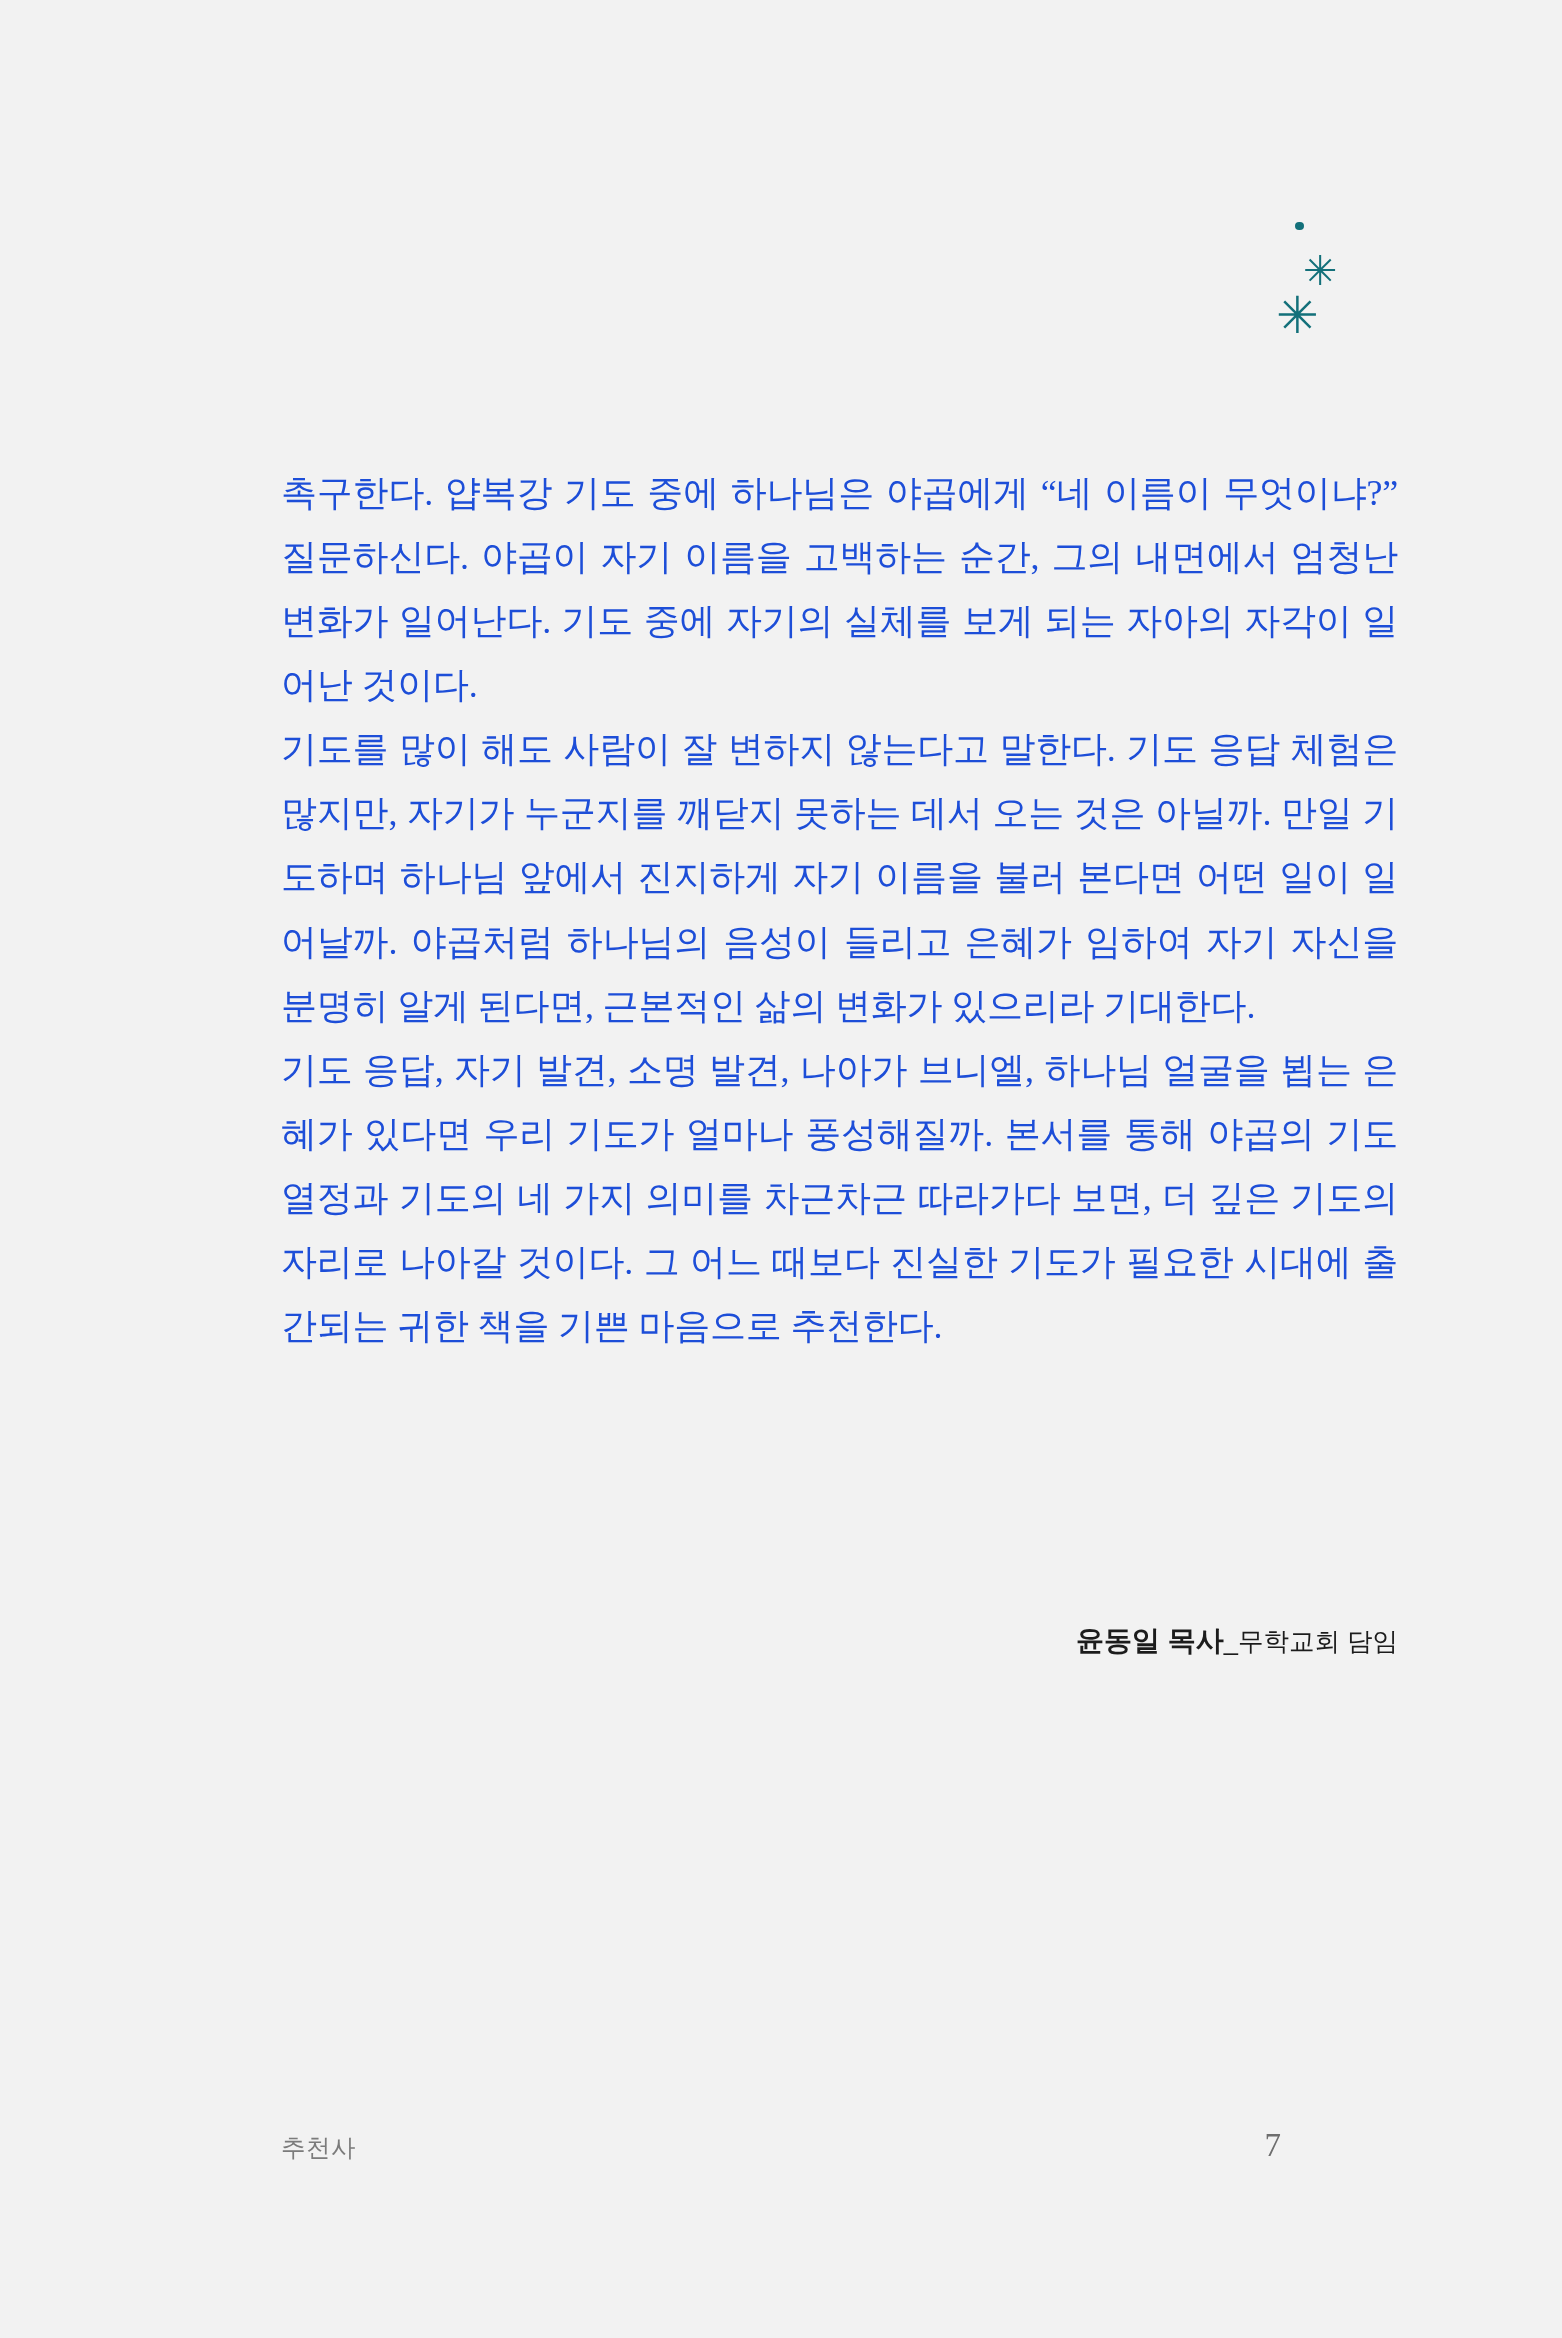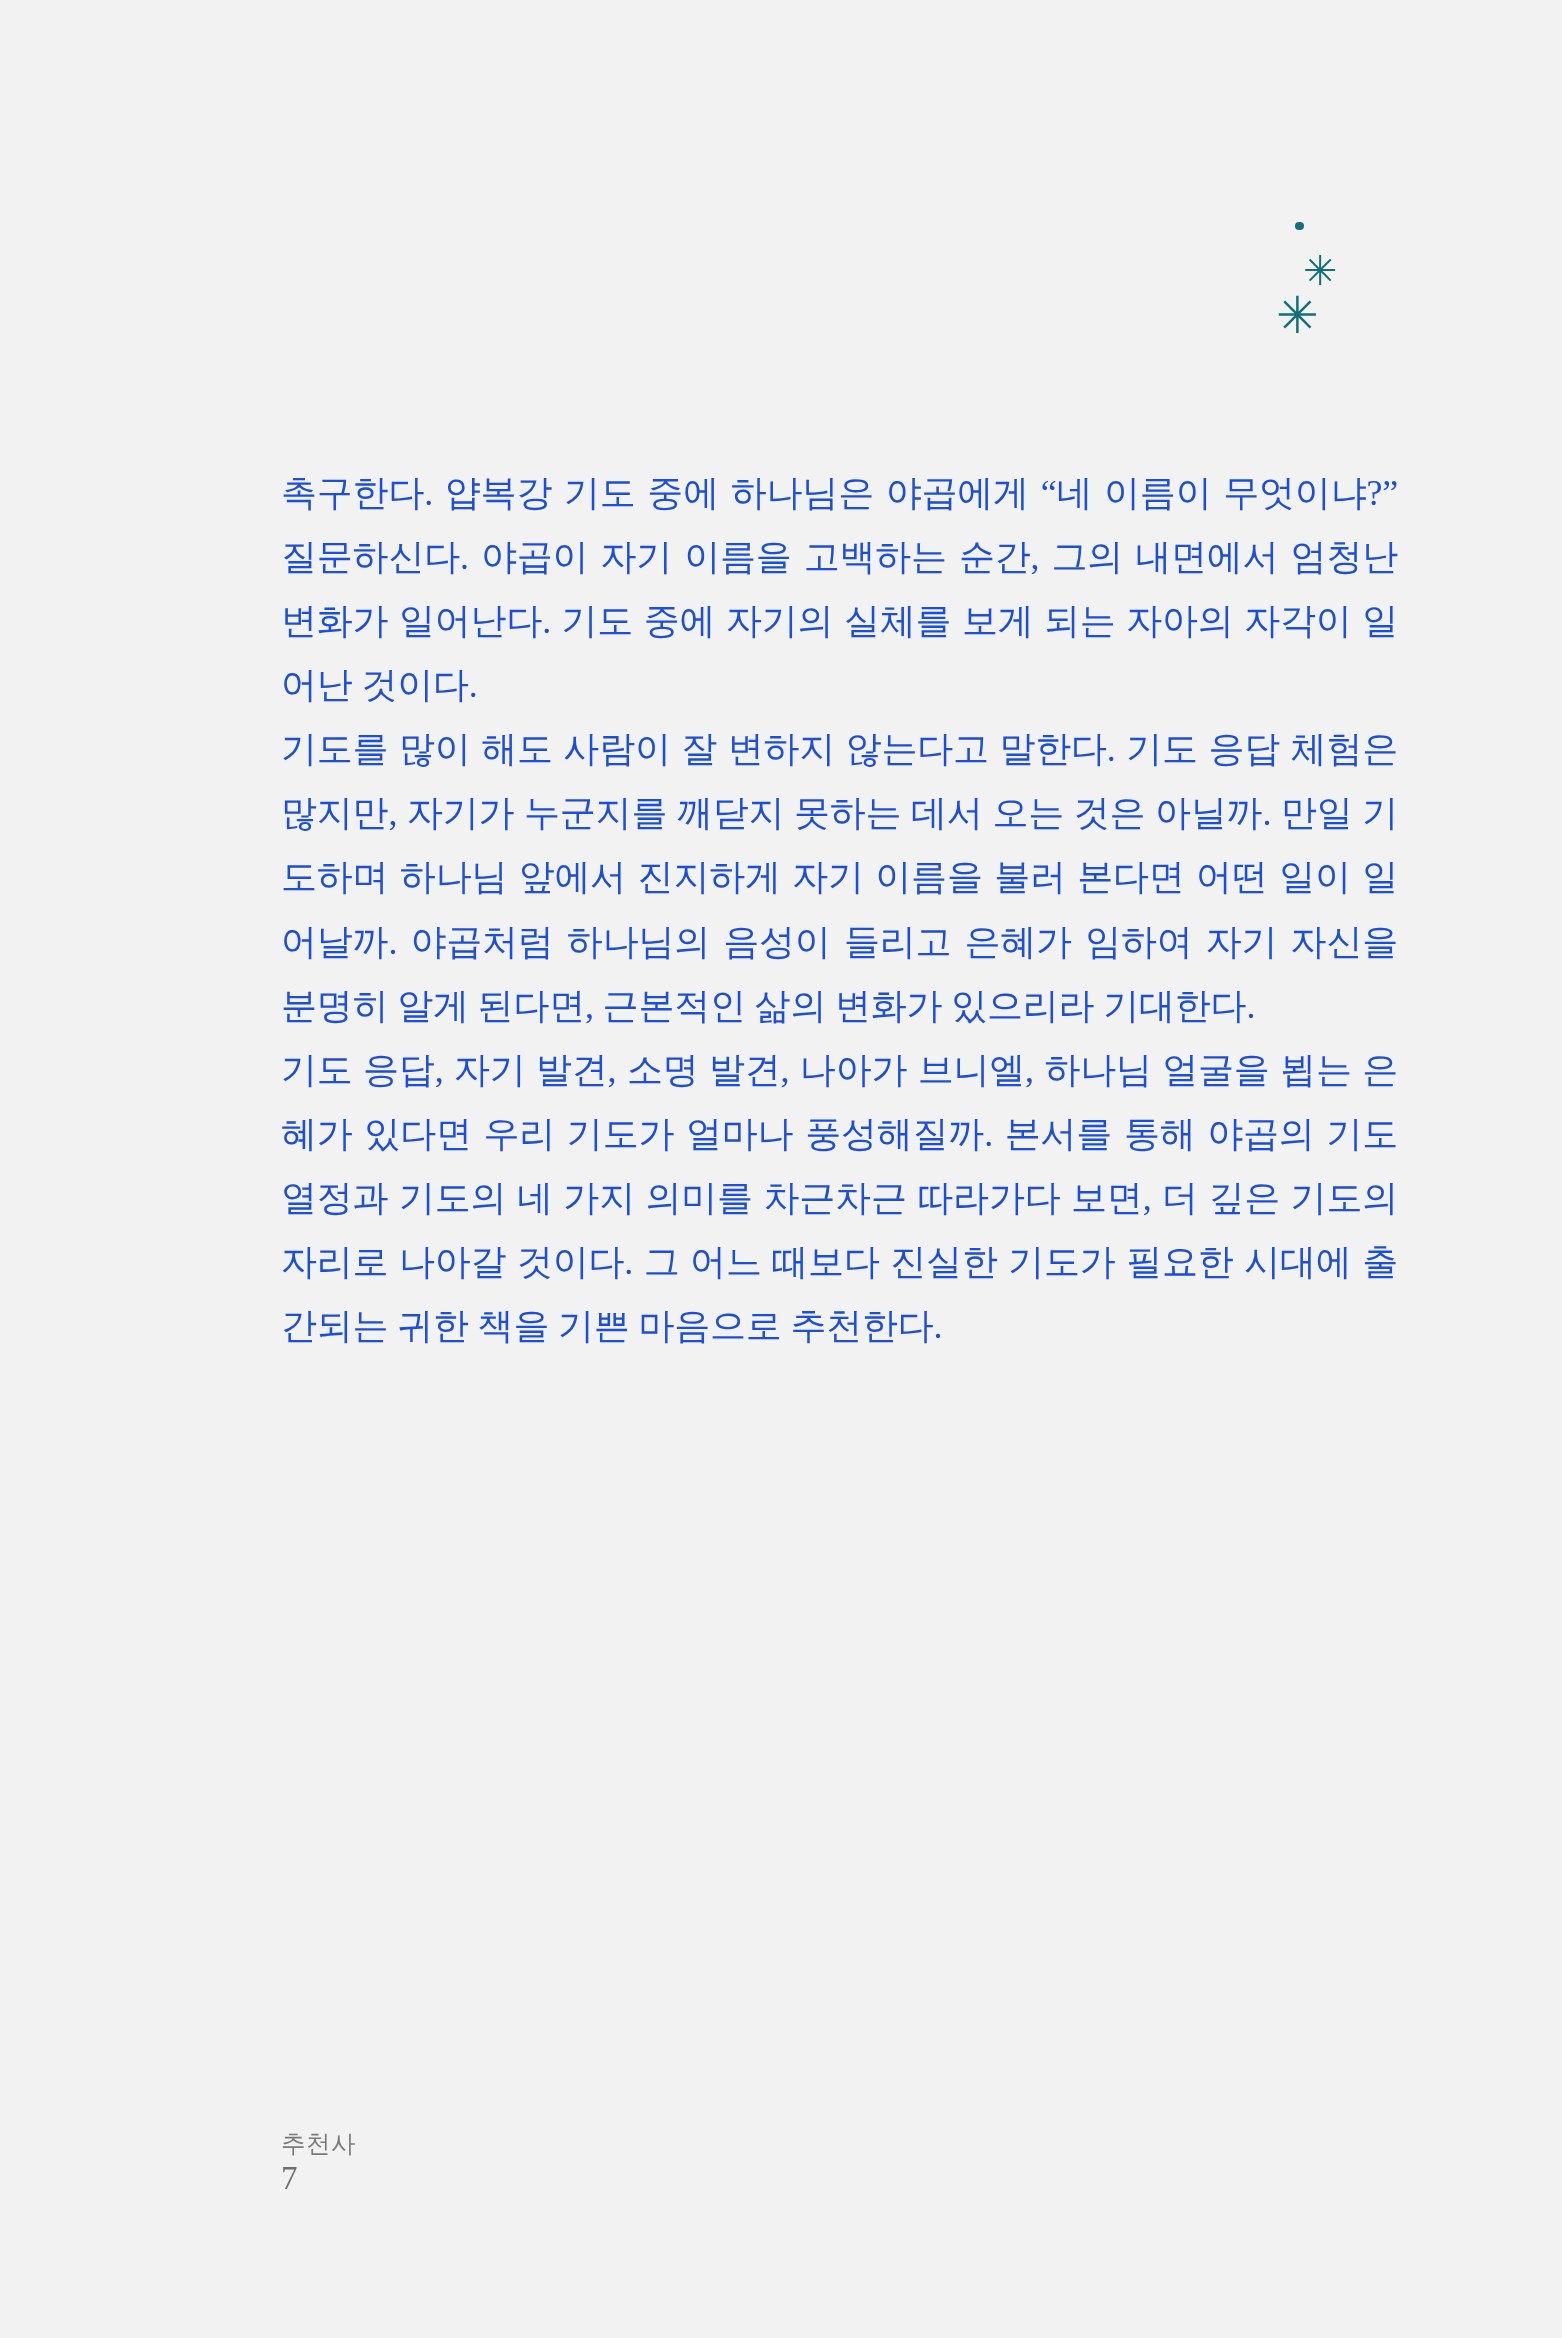--- a/index.html
+++ b/index.html
@@ -102,21 +102,20 @@
   .footer {
     position: absolute;
     left: 281px;
     right: 281px;
     top: 2127px;
     display: flex;
     align-items: baseline;
     justify-content: space-between;
     font-family: "Liberation Sans", sans-serif;
     color: #7b7b7b;
-    flex-direction: column;
   }
   .footer .section-label {
     font-size: 24.5px;
     letter-spacing: 0.5px;
   }
   .footer .page-number {
     font-size: 33px;
     color: #6e6e6e;
     font-family: "Liberation Serif", serif;
   }
@@ -131,20 +130,23 @@
     <span class="star-small">✳</span>
     <span class="star-big">✳</span>
   </div>
 
   <div class="content">
     <p class="para">촉구한다. 얍복강 기도 중에 하나님은 야곱에게 “네 이름이 무엇이냐?” 질문하신다. 야곱이 자기 이름을 고백하는 순간, 그의 내면에서 엄청난 변화가 일어난다. 기도 중에 자기의 실체를 보게 되는 자아의 자각이 일어난 것이다.</p>
     <p class="para">기도를 많이 해도 사람이 잘 변하지 않는다고 말한다. 기도 응답 체험은 많지만, 자기가 누군지를 깨닫지 못하는 데서 오는 것은 아닐까. 만일 기도하며 하나님 앞에서 진지하게 자기 이름을 불러 본다면 어떤 일이 일어날까. 야곱처럼 하나님의 음성이 들리고 은혜가 임하여 자기 자신을 분명히 알게 된다면, 근본적인 삶의 변화가 있으리라 기대한다.</p>
     <p class="para">기도 응답, 자기 발견, 소명 발견, 나아가 브니엘, 하나님 얼굴을 뵙는 은혜가 있다면 우리 기도가 얼마나 풍성해질까. 본서를 통해 야곱의 기도 열정과 기도의 네 가지 의미를 차근차근 따라가다 보면, 더 깊은 기도의 자리로 나아갈 것이다. 그 어느 때보다 진실한 기도가 필요한 시대에 출간되는 귀한 책을 기쁜 마음으로 추천한다.</p>
   </div>
 
+  <div class="attribution">
+    <span class="name">윤동일 목사</span><span class="affil">_무학교회 담임</span>
+  </div>
 
   <div class="footer">
     <span class="section-label">추천사</span>
     <span class="page-number">7</span>
   </div>
 
 </div>
 
 
 </body></html>

